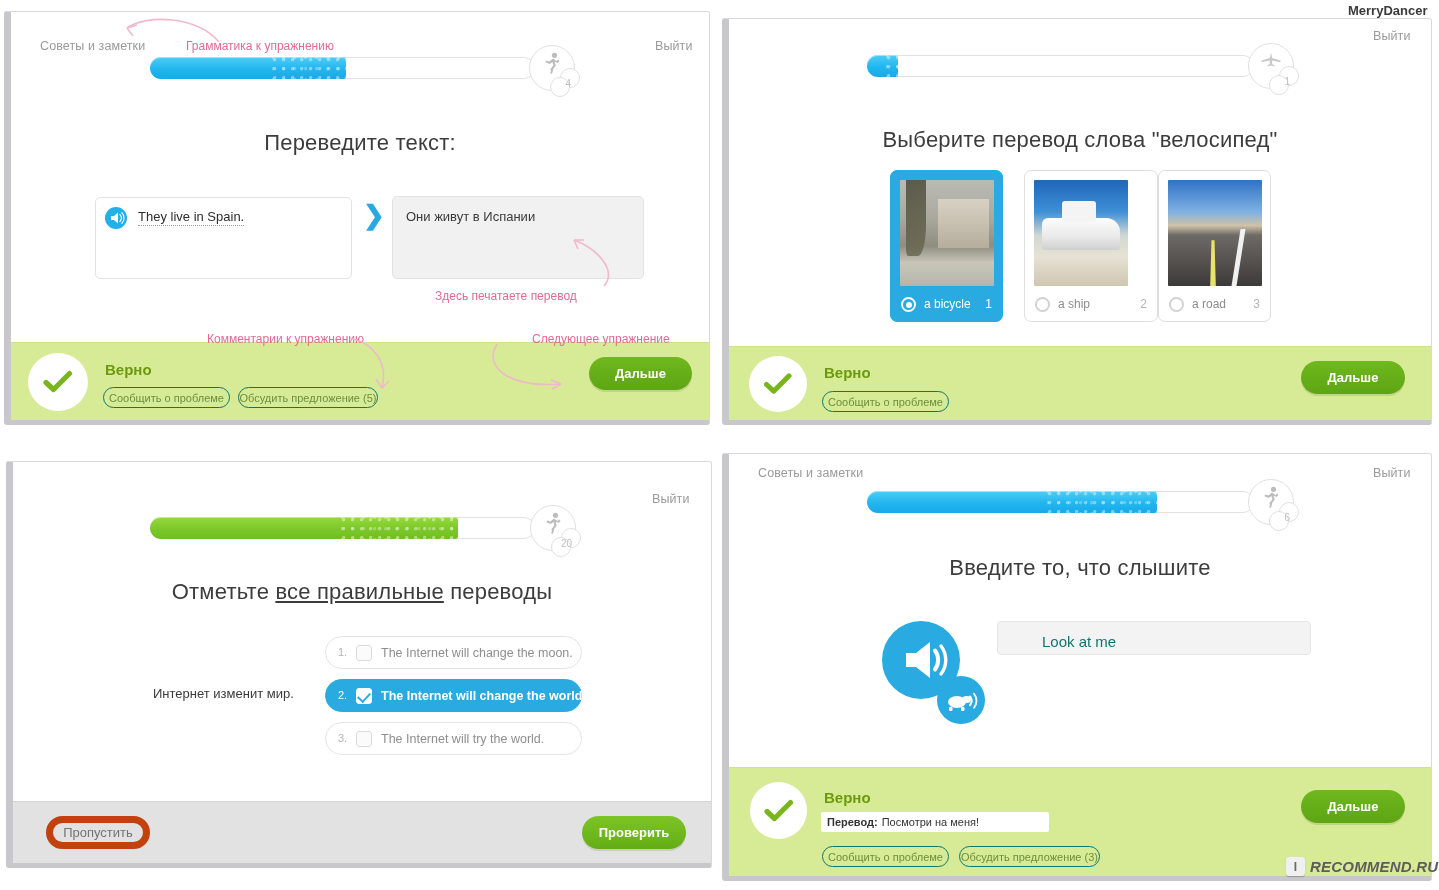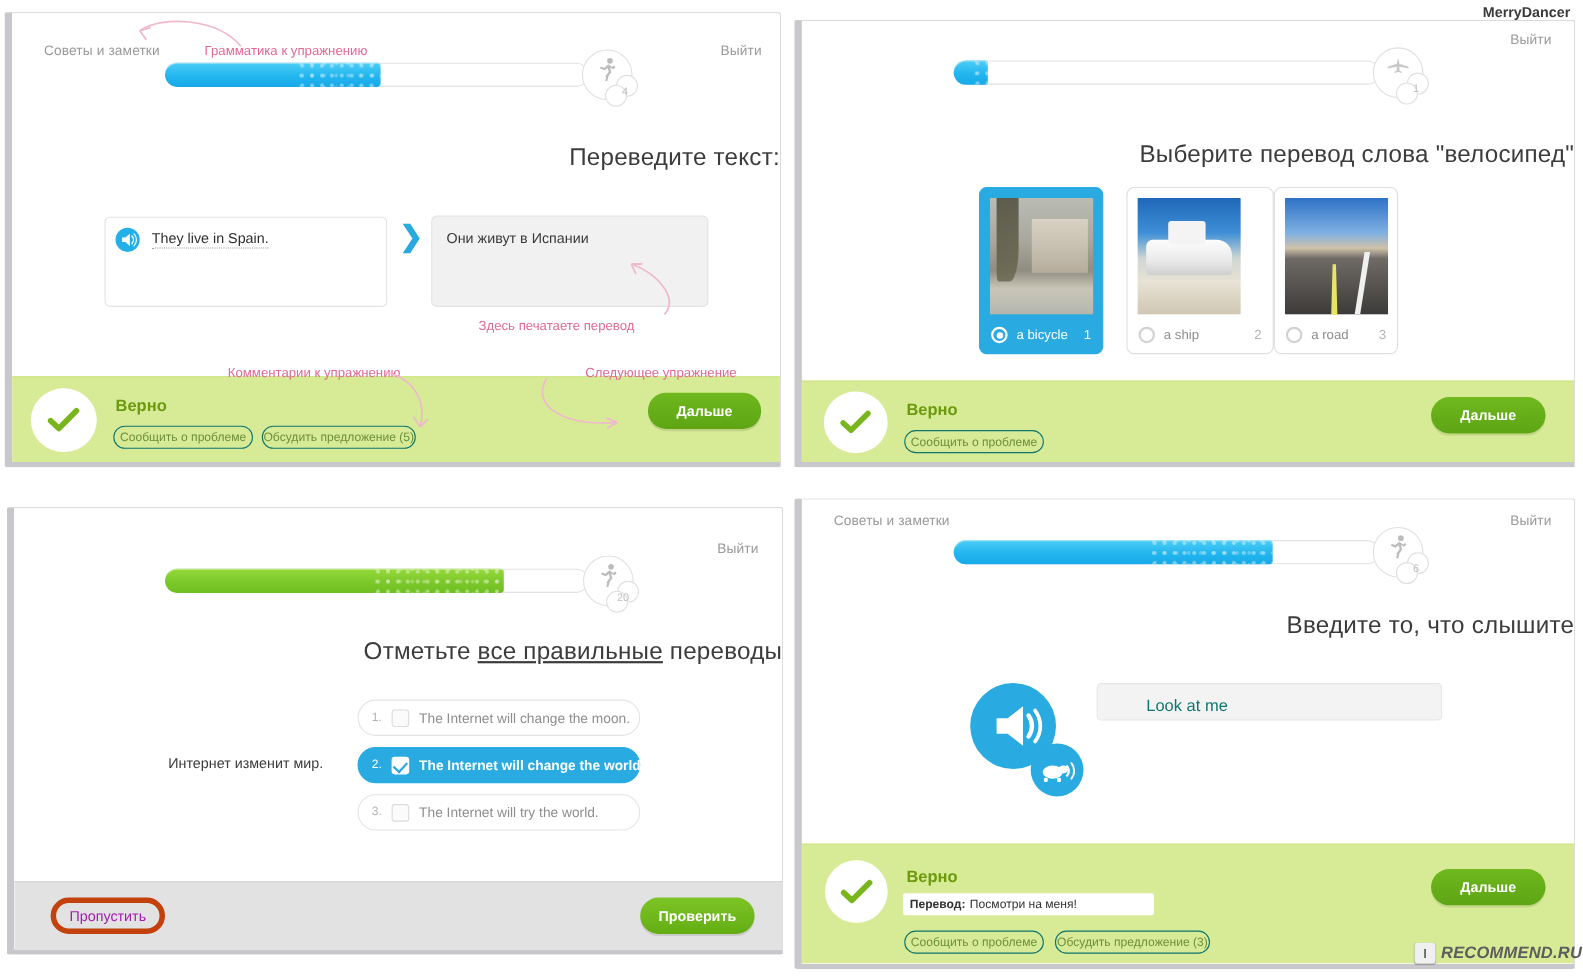--- a/index.html
+++ b/index.html
@@ -82,21 +82,21 @@
     position:absolute; left:0; right:0; top:6px; text-align:center;
     font-size:20px; color:#bdbdbd; line-height:1;
   }
   .runner-badge .num {
     position:absolute; right:3px; bottom:1px;
     font-size:10px; color:#bfbfbf; z-index:3;
   }
 
   
   .prompt {
-    position: absolute; left:0; right:0; text-align:right;
+    position: absolute; left:0; right:0; text-align:center;
     font-size: 22px; color: #3c3c3c; font-weight: 400;
     letter-spacing:.2px;
   }
   .prompt u { text-decoration: underline; text-underline-offset: 2px; }
 
   
   .src-card {
     position:absolute;
     background:#fff; border:1px solid #e3e3e3; border-radius:5px;
   }
@@ -221,22 +221,22 @@
     content:""; position:absolute; left:3px; top:1px; width:6px; height:10px;
     border:solid #29ABE2; border-width:0 2.5px 2.5px 0; transform: rotate(43deg);
   }
   .mc-label { position:absolute; left:55px; top:9px; font-size:12.5px; color:#8e8e8e; white-space:nowrap; }
   .mc-opt.sel .mc-label { color:#fff; font-weight:bold; }
 
   
   .grey-bar { position:absolute; left:0; right:0; bottom:0; background:#e2e2e2; border-top:1px solid #d5d5d5; }
   .skip-btn {
     position:absolute;
-    border:5px solid #c2410c; border-radius:17px;
-    font-size:13px; color:#a21caf; background:transparent;
+    border:7px solid #c2410c; border-radius:17px;
+    font-size:13px; color:#737373; background:transparent;
     display:flex; align-items:center; justify-content:center;
   }
   .check-btn {
     position:absolute;
     background: linear-gradient(180deg,#7dc426 0%,#63ad14 100%);
     border-radius:17px; color:#fff; font-size:13px; font-weight:bold;
     display:flex; align-items:center; justify-content:center;
     box-shadow: 0 2px 0 rgba(0,0,0,.10);
   }
 

